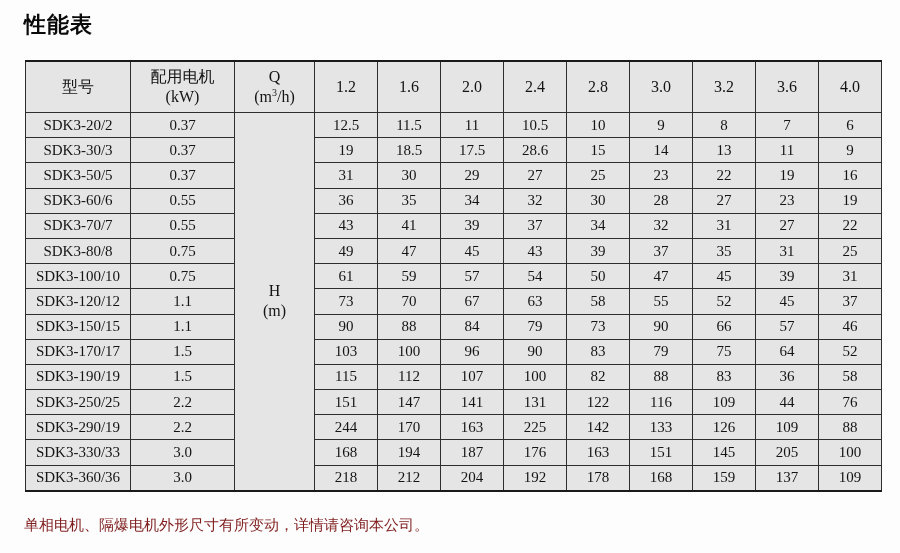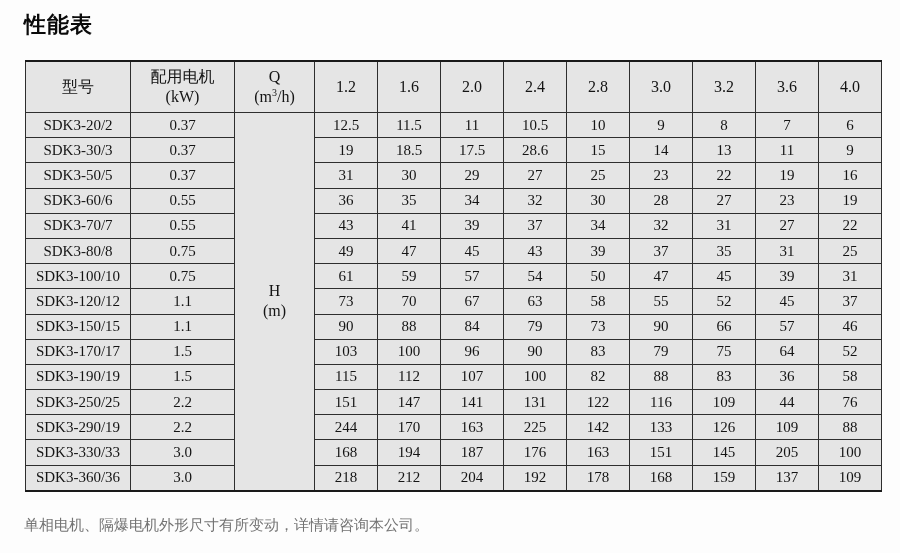--- a/index.html
+++ b/index.html
@@ -28,21 +28,21 @@
     padding:0;font-weight:normal;
     white-space:nowrap;overflow:hidden;
   }
   thead th{height:50px;font-size:16px;line-height:1.25;}
   tbody td{height:24.2px;font-size:15px;}
   td.head-unit-cell{font-size:16px;line-height:1.3;}
   sup.cube{font-size:10px;line-height:0;}
   .footnote{
     position:absolute;left:24px;top:516px;margin:0;
     font-family:"Liberation Sans","DejaVu Sans",sans-serif;
-    font-size:15px;color:#737373;
+    font-size:15px;color:#7f1d1d;
   }
 </style>
 </head>
 <body>
 
 <div class="page">
 
   <h1 class="page-title">性能表</h1>
 
   <table class="perf">

